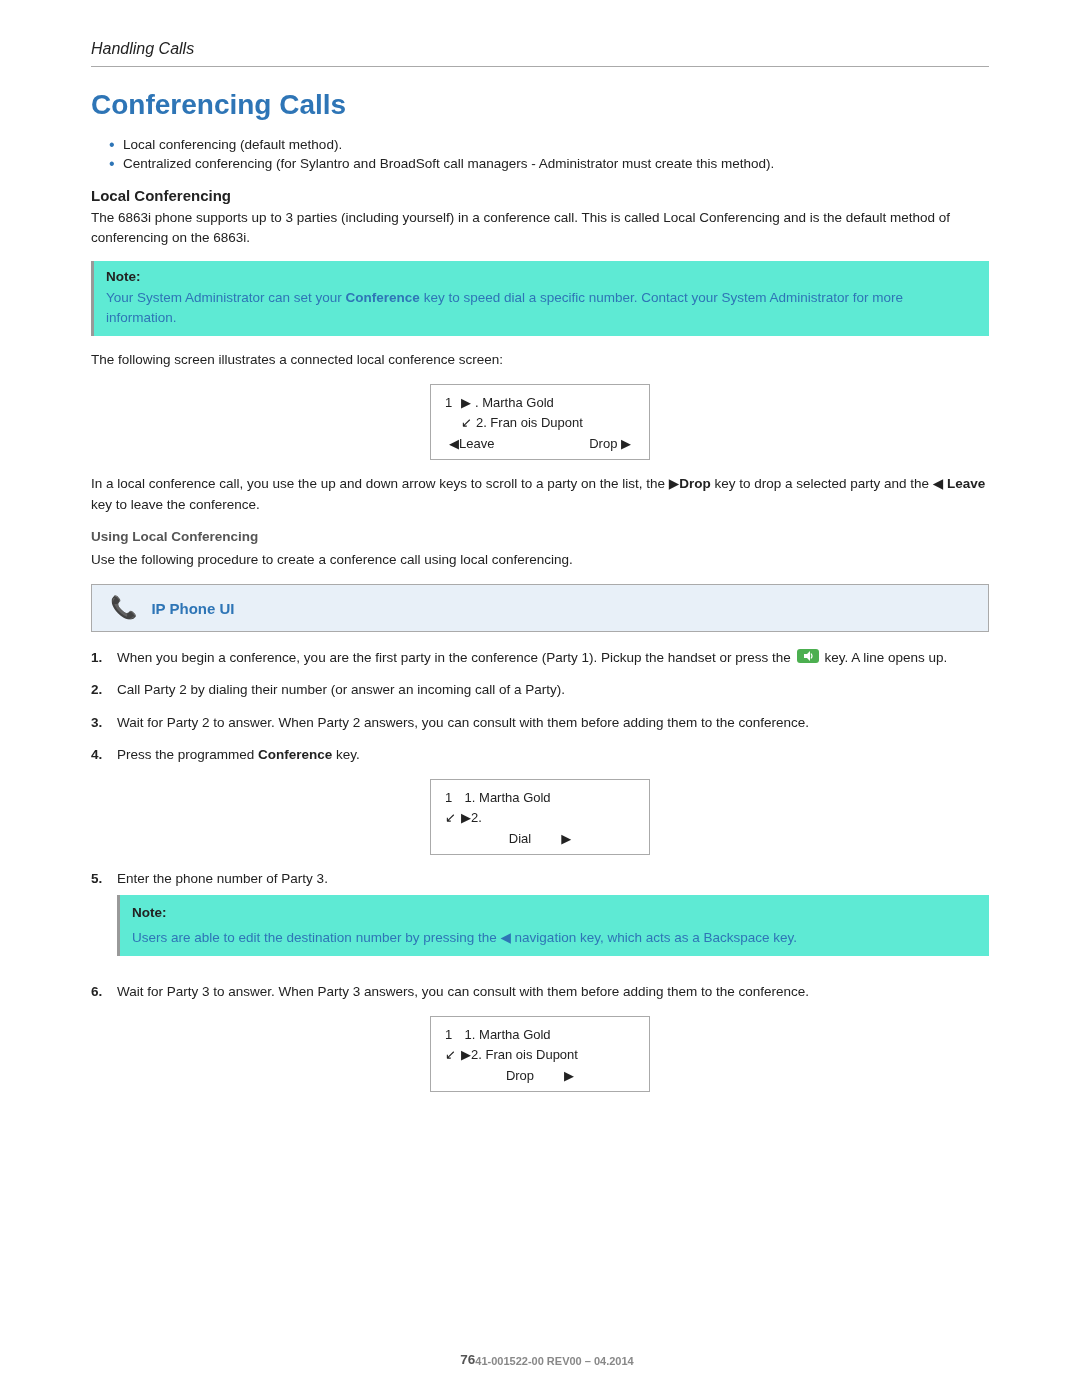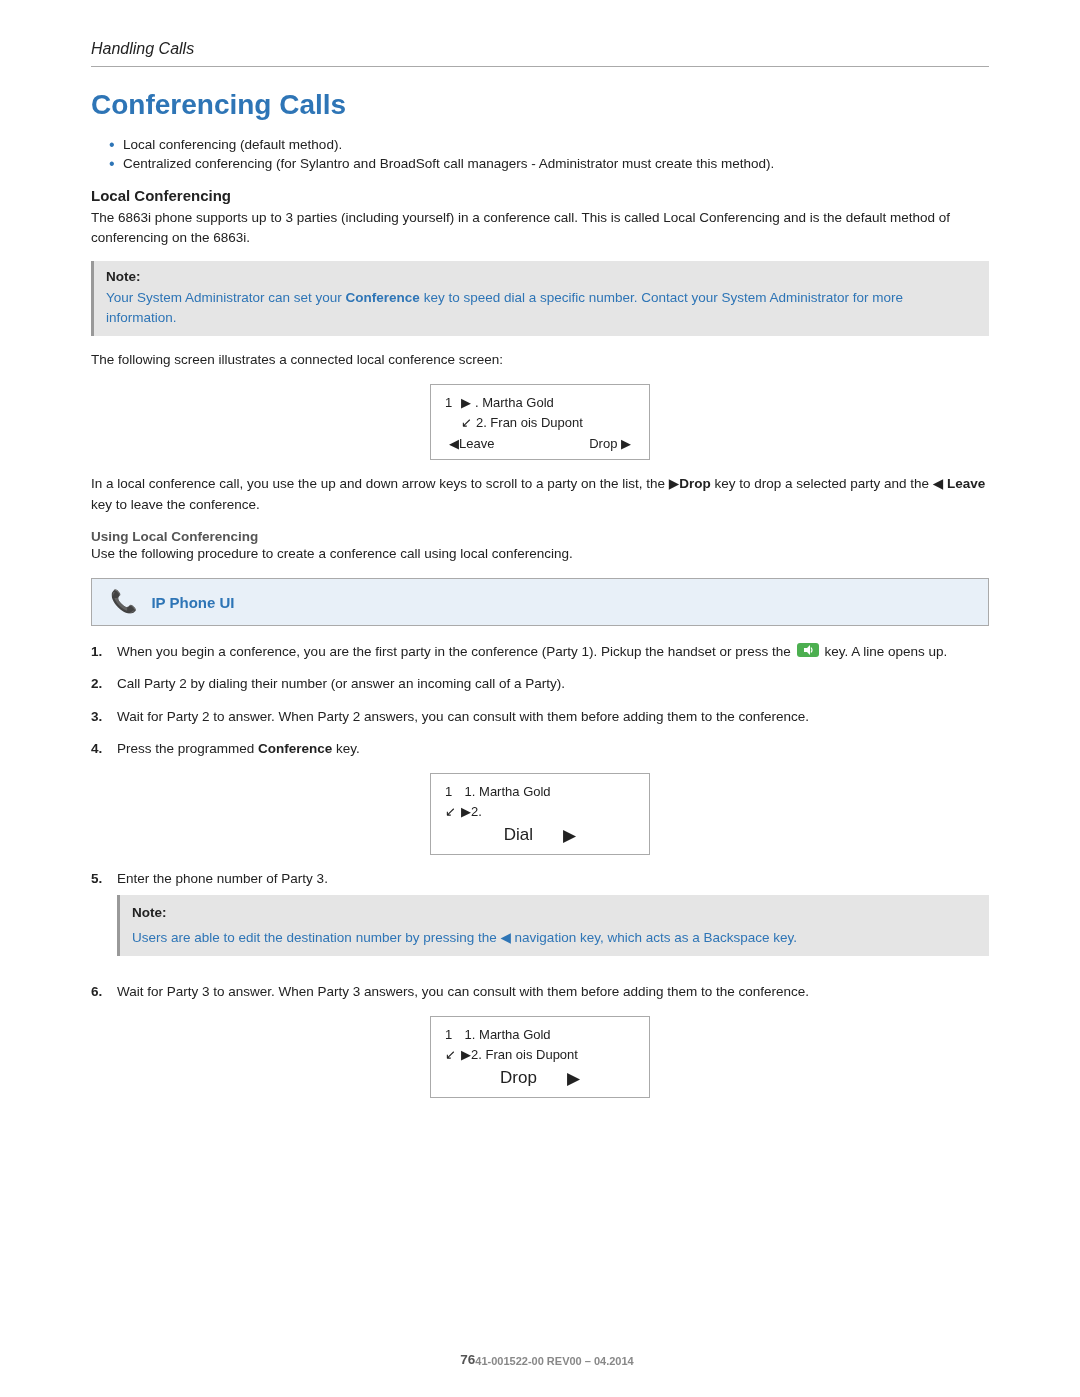--- a/index.html
+++ b/index.html
@@ -63,32 +63,33 @@
       font-size: 15px;
       font-weight: bold;
       color: #222;
       margin-bottom: 4px;
       margin-top: 4px;
     }
     h3.sub-subsection {
       font-size: 13.5px;
       font-weight: bold;
       color: #555;
+      margin-bottom: 6px;
       margin-top: 14px;
     }
     .body-text {
       font-size: 13.5px;
       margin-bottom: 12px;
       line-height: 1.5;
     }
     .note-box {
       border-left: 3px solid #999;
       padding: 8px 12px;
       margin: 12px 0 14px 0;
-      background: #e5e5e5;
+      background: #5eead4;
     }
     .note-label {
       font-weight: bold;
       font-size: 13.5px;
       margin-bottom: 4px;
     }
     .note-text {
       font-size: 13.5px;
       color: #2e75b6;
       line-height: 1.5;
@@ -121,21 +122,21 @@
       display: flex;
       justify-content: space-between;
       margin-top: 4px;
       font-size: 13px;
       padding: 0 4px;
     }
     .screen-footer-center {
       display: flex;
       justify-content: center;
       margin-top: 4px;
-      font-size: 17px;
+      font-size: 13px;
       gap: 30px;
     }
 
     .ip-phone-banner {
       display: flex;
       align-items: center;
       background: #e8f0f8;
       border: 1.5px solid #aaa;
       padding: 10px 18px;
       margin: 14px 0 16px 0;

